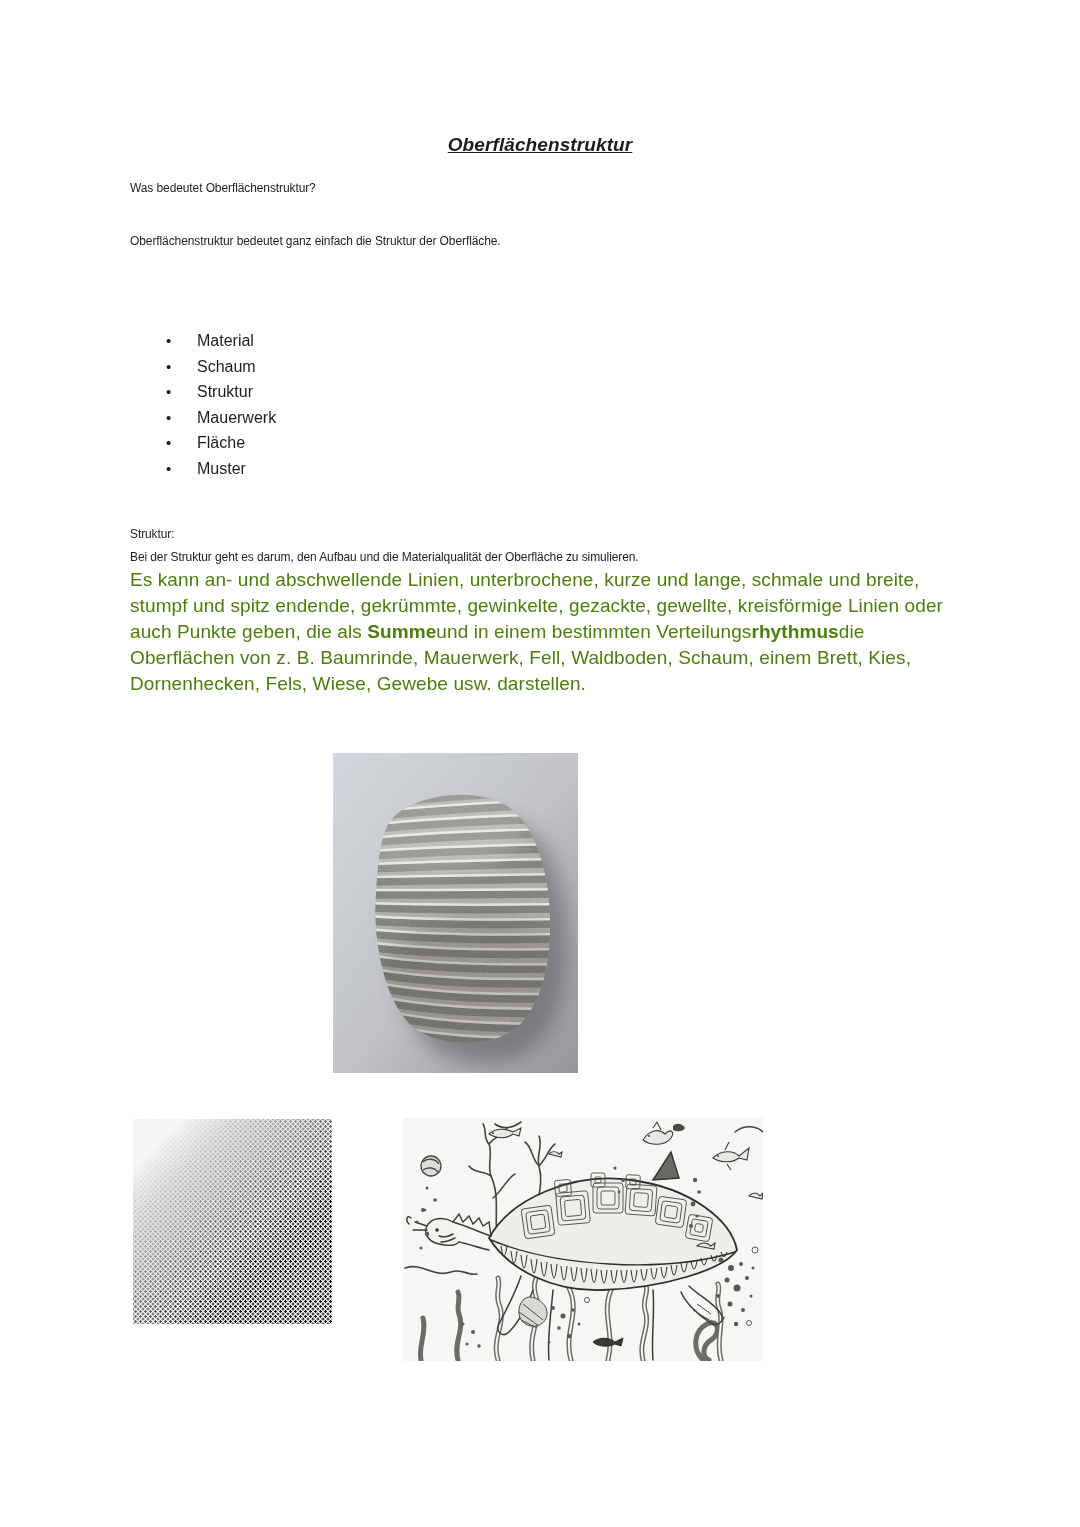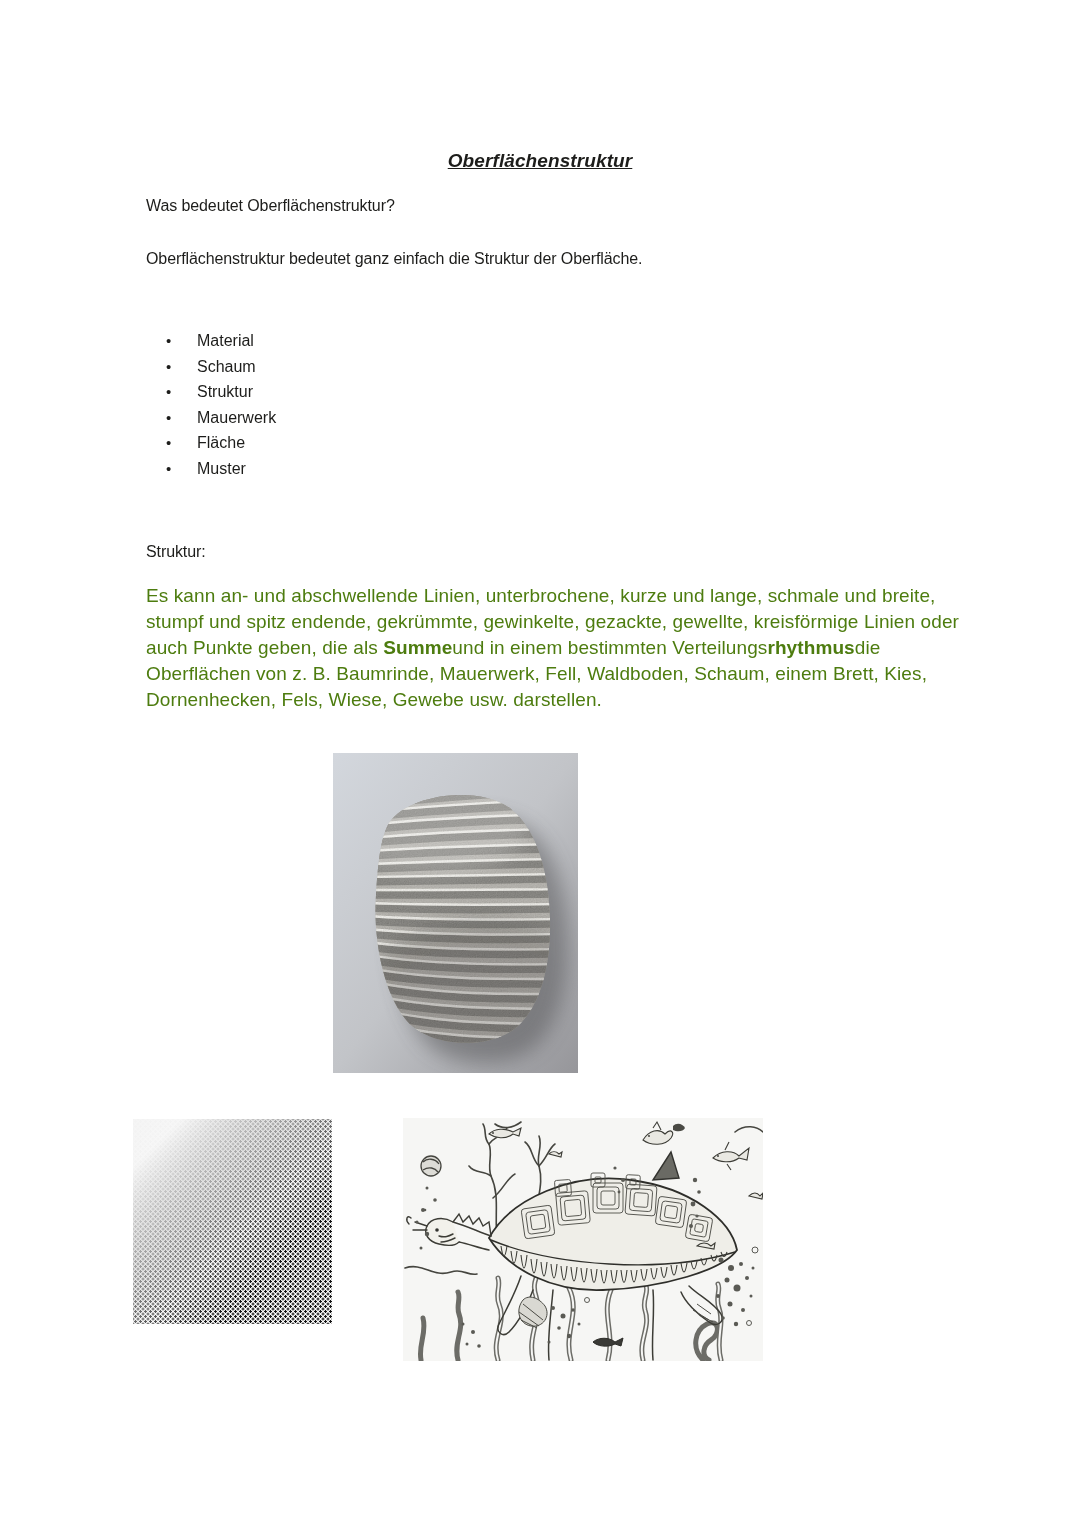--- a/index.html
+++ b/index.html
@@ -1,26 +1,26 @@
 <!DOCTYPE html>
 <html lang="de"><head>
 <meta charset="utf-8">
 <style>
   html,body{margin:0;padding:0;background:#ffffff;}
   .page{
     position:relative;width:1080px;height:1527px;background:#ffffff;
     font-family:"Liberation Sans","DejaVu Sans",sans-serif;color:#1d1d1b;overflow:hidden;
   }
-  .abs{position:absolute;margin:16px;}
+  .abs{position:absolute;margin:0;}
   .title{
     left:0;right:0;top:134px;text-align:center;
     font-size:19px;font-weight:bold;font-style:italic;text-decoration:underline;
     letter-spacing:0.1px;
   }
-  .bodyline{left:130px;font-size:16px;letter-spacing:-0.1px;white-space:nowrap;}
+  .bodyline{left:130px;font-size:12px;letter-spacing:-0.1px;white-space:nowrap;}
   .q{top:181px;}
   .a{top:234px;}
   .t{top:278px;}
   .terms{left:130px;top:328px;list-style:none;padding:0;margin:0;font-size:16px;}
   .terms li{position:relative;height:25.6px;line-height:25.6px;padding-left:67px;}
   .terms .bullet{position:absolute;left:36px;top:0;font-size:15px;}
   .s-head{top:527px;text-align:center;}
   .s-intro{top:550px;}
   .bigpara{
     left:130px;top:567px;width:820px;
@@ -55,20 +55,21 @@
   <ul class="abs terms">
     <li><span class="bullet">•</span><span>Material</span></li>
     <li><span class="bullet">•</span><span>Schaum</span></li>
     <li><span class="bullet">•</span><span>Struktur</span></li>
     <li><span class="bullet">•</span><span>Mauerwerk</span></li>
     <li><span class="bullet">•</span><span>Fläche</span></li>
     <li><span class="bullet">•</span><span>Muster</span></li>
   </ul>
 
   <p class="abs bodyline s-head">Struktur:</p>
+  <p class="abs bodyline s-intro">Bei der Struktur geht es darum, den Aufbau und die Materialqualität der Oberfläche zu simulieren.</p>
 
   <p class="abs bigpara"><span>Es kann an- und abschwellende Linien, unterbrochene, kurze und lange, schmale und breite, stumpf und spitz endende, gekrümmte, gewinkelte, gezackte, gewellte, kreisförmige Linien oder auch Punkte geben, die als </span><b>Summe</b><span>und in einem bestimmten Verteilungs</span><b>rhythmus</b><span>die Oberflächen von z. B. Baumrinde, Mauerwerk, Fell, Waldboden, Schaum, einem Brett, Kies, Dornenhecken, Fels, Wiese, Gewebe usw. darstellen.</span></p>
 
   <div class="figure fig-sculpture">
     <svg viewBox="0 0 245 320" width="245" height="320">
       <defs>
         <linearGradient id="sbg" x1="0" y1="0" x2="1" y2="1">
           <stop offset="0" stop-color="#d3d7dd"></stop>
           <stop offset="0.5" stop-color="#c2c4c8"></stop>
           <stop offset="1" stop-color="#96969a"></stop>

